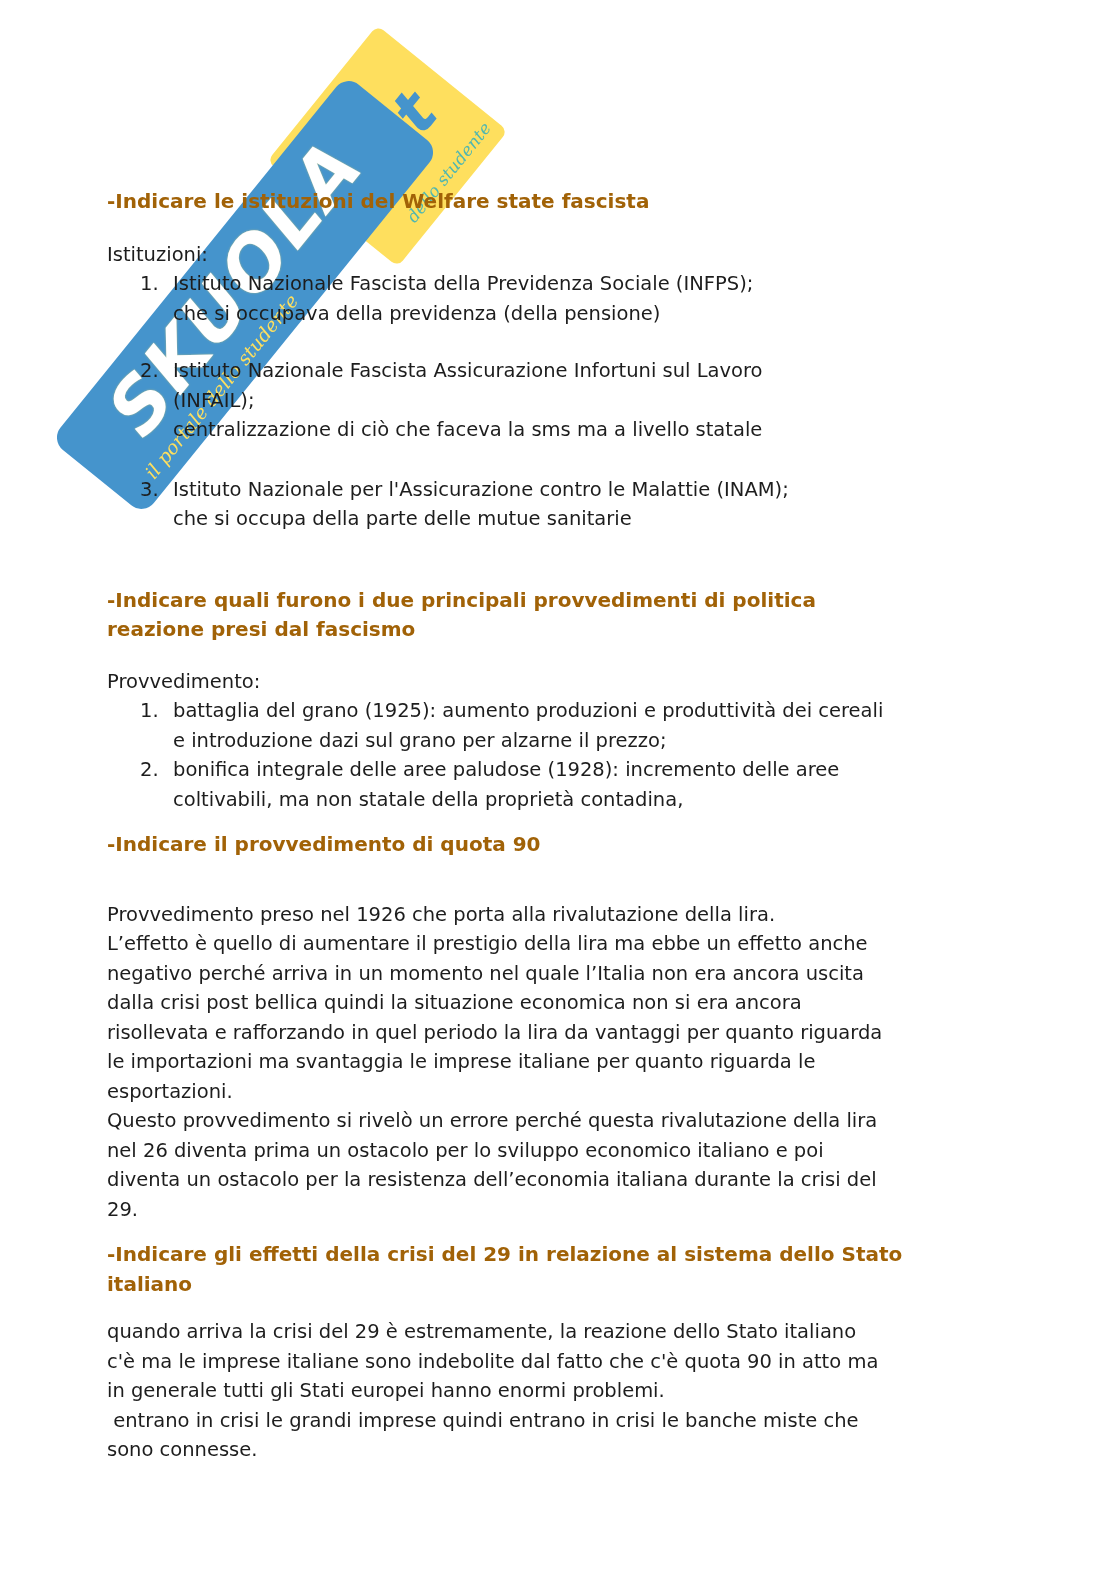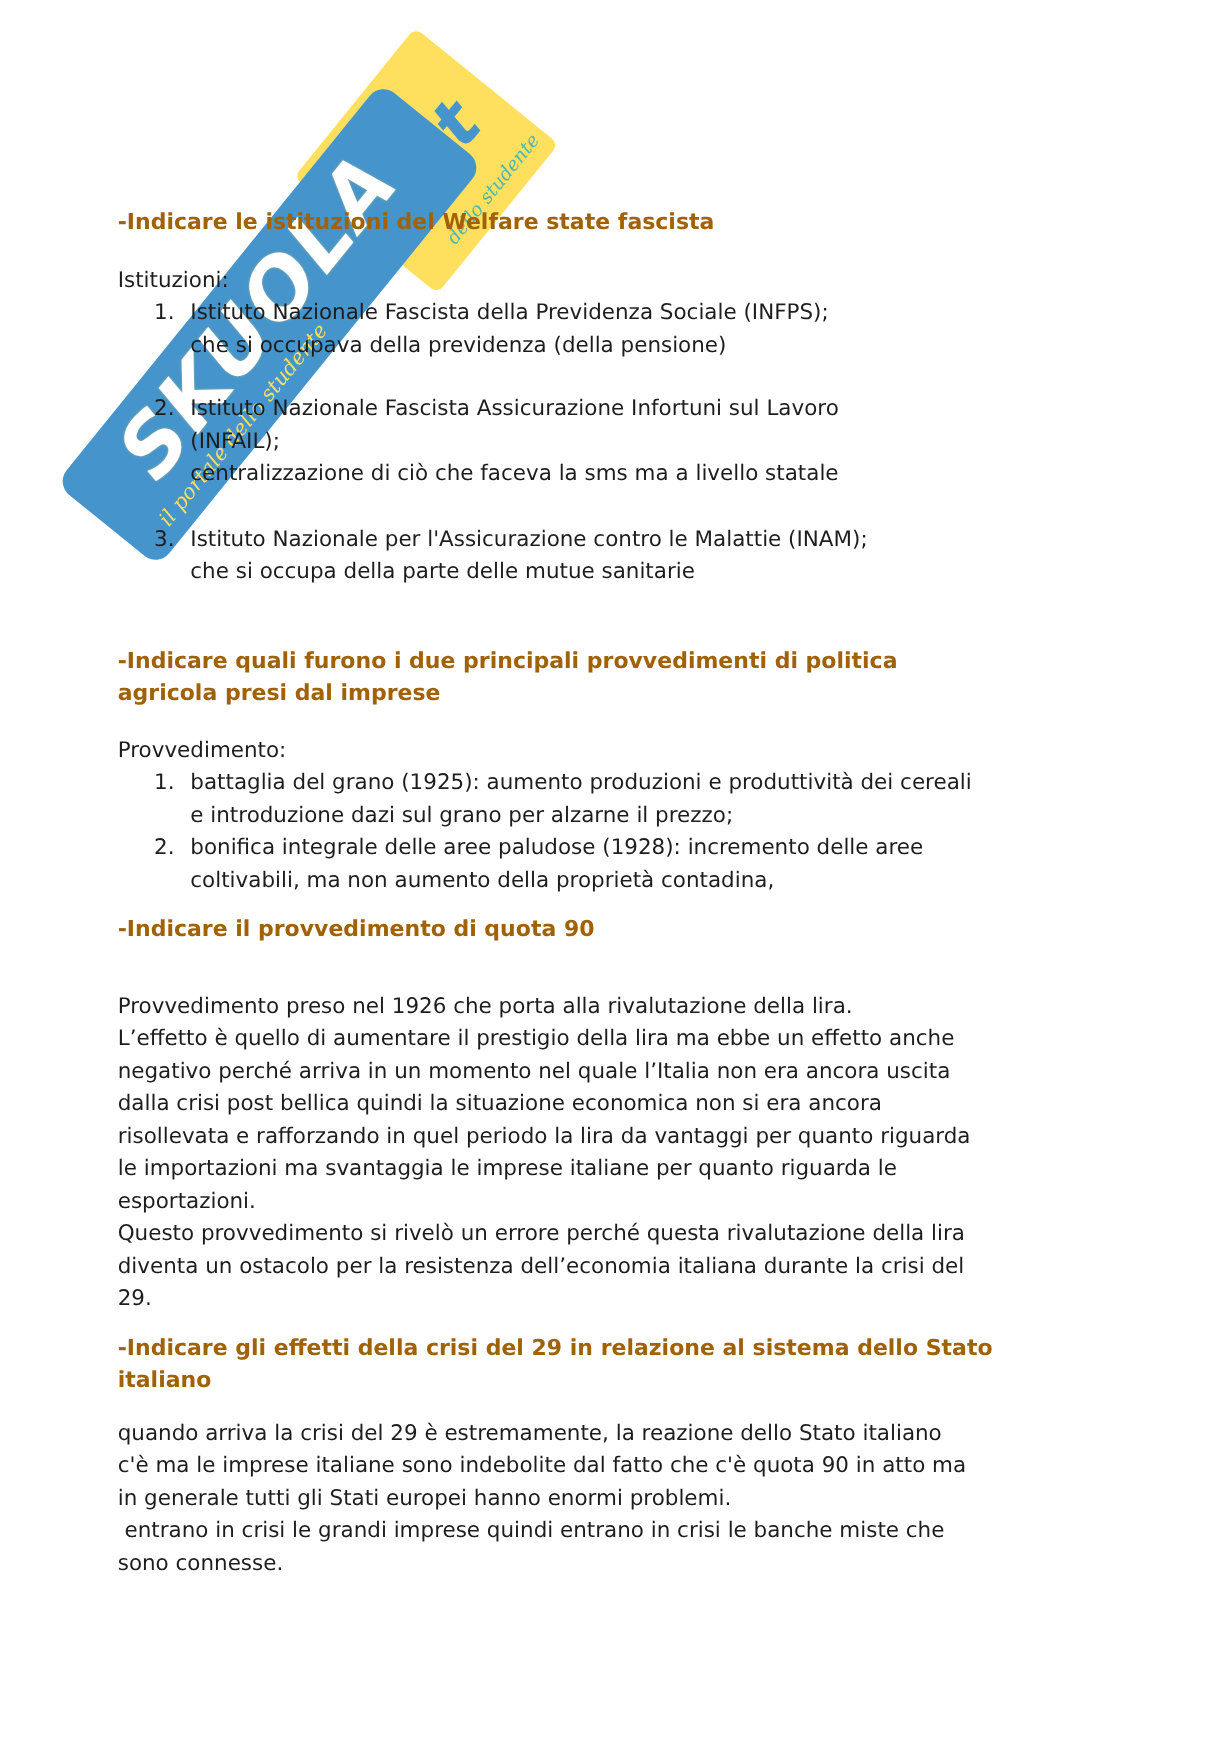--- a/index.html
+++ b/index.html
@@ -157,52 +157,53 @@
   <div class="list-item mt-item2">
     <span class="li-num">3.</span>
     <span class="li-text">
       <span class="ln">Istituto Nazionale per l'Assicurazione contro le Malattie (INAM);</span>
       <span class="ln">che si occupa della parte delle mutue sanitarie</span>
     </span>
   </div>
 
   <div class="heading mt-h2">
     <span class="ln">-Indicare quali furono i due principali provvedimenti di politica</span>
-    <span class="ln">agricola presi dal imprese</span>
+    <span class="ln">reazione presi dal fascismo</span>
   </div>
   <div class="intro mt-intro2">Provvedimento:</div>
 
   <div class="list-item">
     <span class="li-num">1.</span>
     <span class="li-text">
       <span class="ln">battaglia del grano (1925): aumento produzioni e produttività dei cereali</span>
       <span class="ln">e introduzione dazi sul grano per alzarne il prezzo;</span>
     </span>
   </div>
 
   <div class="list-item">
     <span class="li-num">2.</span>
     <span class="li-text">
       <span class="ln">bonifica integrale delle aree paludose (1928): incremento delle aree</span>
-      <span class="ln">coltivabili, ma non aumento della proprietà contadina,</span>
+      <span class="ln">coltivabili, ma non statale della proprietà contadina,</span>
     </span>
   </div>
 
   <div class="heading mt-h3">
     <span class="ln">-Indicare il provvedimento di quota 90</span>
   </div>
   <div class="paragraph mt-para3">
     <span class="ln">Provvedimento preso nel 1926 che porta alla rivalutazione della lira.</span>
     <span class="ln">L’effetto è quello di aumentare il prestigio della lira ma ebbe un effetto anche</span>
     <span class="ln">negativo perché arriva in un momento nel quale l’Italia non era ancora uscita</span>
     <span class="ln">dalla crisi post bellica quindi la situazione economica non si era ancora</span>
     <span class="ln">risollevata e rafforzando in quel periodo la lira da vantaggi per quanto riguarda</span>
     <span class="ln">le importazioni ma svantaggia le imprese italiane per quanto riguarda le</span>
     <span class="ln">esportazioni.</span>
     <span class="ln">Questo provvedimento si rivelò un errore perché questa rivalutazione della lira</span>
+    <span class="ln">nel 26 diventa prima un ostacolo per lo sviluppo economico italiano e poi</span>
     <span class="ln">diventa un ostacolo per la resistenza dell’economia italiana durante la crisi del</span>
     <span class="ln">29.</span>
   </div>
 
   <div class="heading mt-h4">
     <span class="ln">-Indicare gli effetti della crisi del 29 in relazione al sistema dello Stato</span>
     <span class="ln">italiano</span>
   </div>
   <div class="paragraph mt-para4">
     <span class="ln">quando arriva la crisi del 29 è estremamente, la reazione dello Stato italiano</span>

